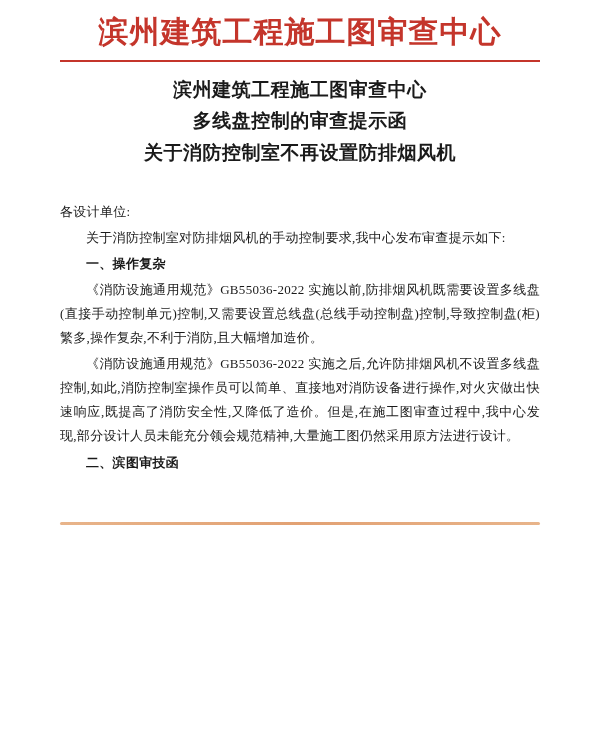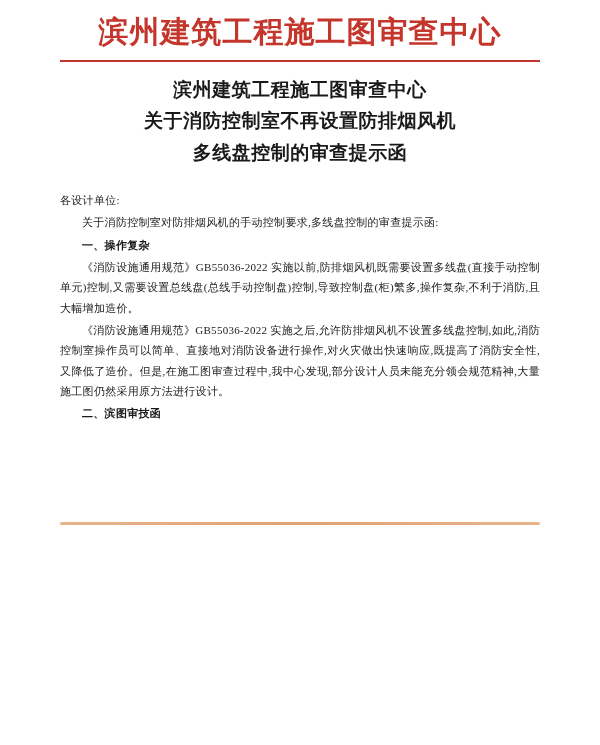--- a/index.html
+++ b/index.html
@@ -56,22 +56,22 @@
     font-weight: bold;
     font-size: 19px;
     line-height: 1.65;
     letter-spacing: 0.5px;
   }
   .headline div {
     white-space: nowrap;
   }
   
   .body-text {
-    margin-top: 22px;
-    font-size: 11px;
+    margin-top: 32px;
+    font-size: 13px;
     line-height: 1.85;
     letter-spacing: 0.3px;
     text-align: justify;
   }
   .body-text p {
     margin: 0 0 2px 0;
   }
   .p-indent {
     text-indent: 2em;
   }
@@ -100,28 +100,28 @@
 <div class="page">
 
   <div class="masthead">
     <div class="masthead-title">滨州建筑工程施工图审查中心</div>
     <div class="masthead-rule"></div>
   </div>
 
 
   <div class="headline">
     <div>滨州建筑工程施工图审查中心</div>
+    <div>多线盘控制的审查提示函</div>
     <div>关于消防控制室不再设置防排烟风机</div>
-    <div>多线盘控制的审查提示函</div>
   </div>
 
   <div class="body-text">
     <p class="p-noindent">各设计单位:</p>
 
-    <p class="p-indent">关于消防控制室对防排烟风机的手动控制要求,多线盘控制的审查提示函:</p>
+    <p class="p-indent">关于消防控制室对防排烟风机的手动控制要求,我中心发布审查提示如下:</p>
 
     <p class="section-heading">一、操作复杂</p>
 
     <p class="p-indent">《消防设施通用规范》GB55036-2022 实施以前,防排烟风机既需要设置多线盘(直接手动控制单元)控制,又需要设置总线盘(总线手动控制盘)控制,导致控制盘(柜)繁多,操作复杂,不利于消防,且大幅增加造价。</p>
 
     <p class="p-indent">《消防设施通用规范》GB55036-2022 实施之后,允许防排烟风机不设置多线盘控制,如此,消防控制室操作员可以简单、直接地对消防设备进行操作,对火灾做出快速响应,既提高了消防安全性,又降低了造价。但是,在施工图审查过程中,我中心发现,部分设计人员未能充分领会规范精神,大量施工图仍然采用原方法进行设计。</p>
 
     <p class="section-heading">二、滨图审技函</p>
   </div>
 

